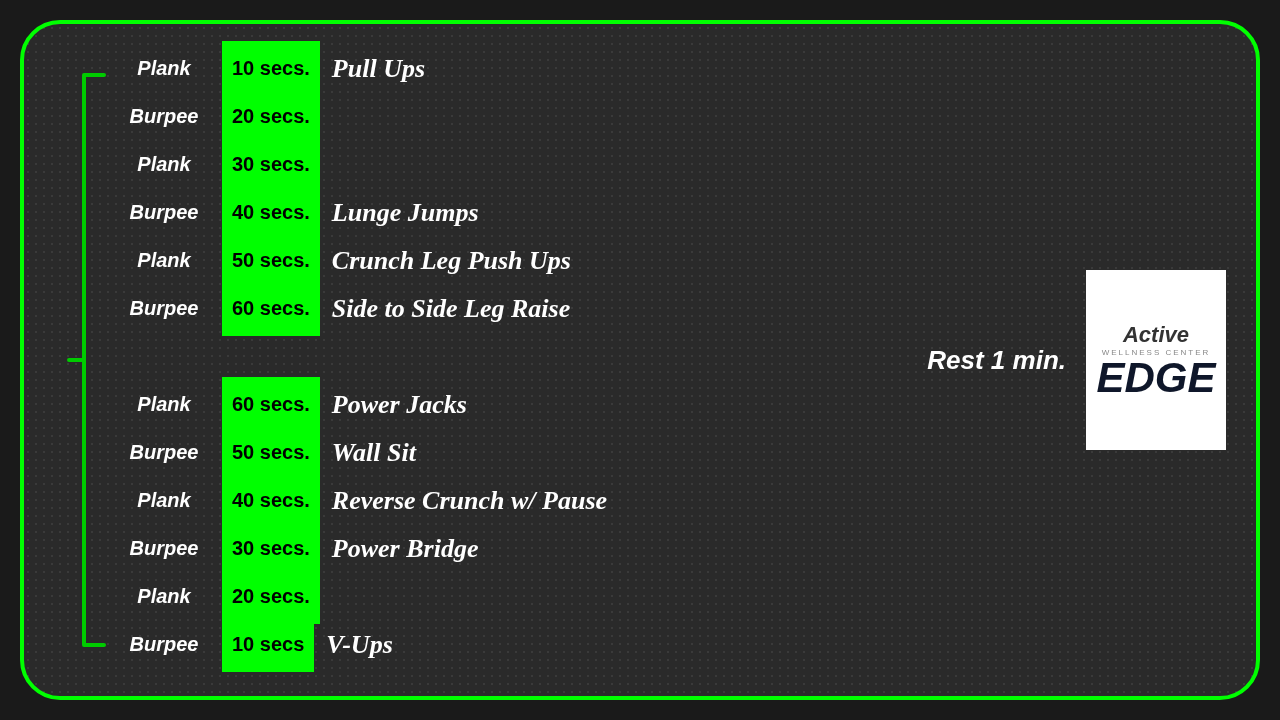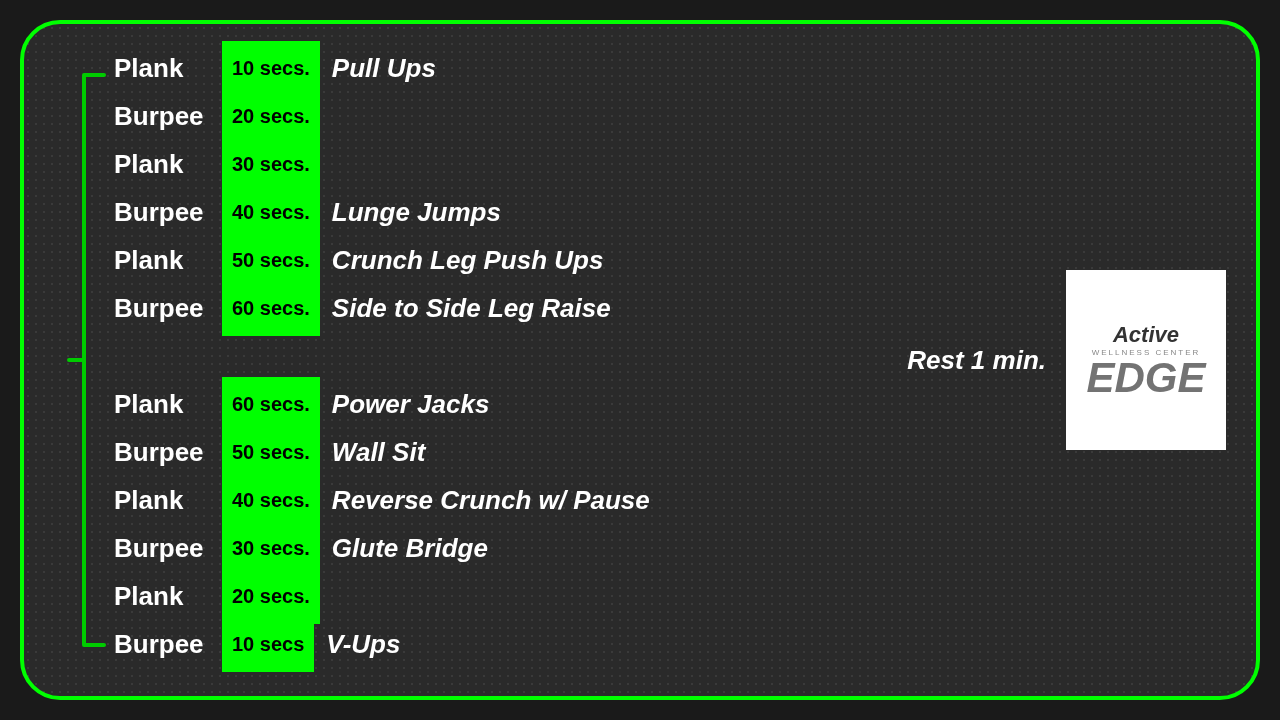--- a/index.html
+++ b/index.html
@@ -53,58 +53,60 @@
 
     .workout-row {
       display: flex;
       align-items: center;
       margin-bottom: 2px;
       height: 46px;
     }
 
     .exercise-type {
       color: white;
-      font-size: 26px;
+      font-size: 20px;
+      font-style: italic;
       font-weight: bold;
       width: 100px;
-      text-align: left;
+      text-align: center;
       margin-right: 8px;
     }
 
     .time-badge {
       background: #00ff00;
       color: #000;
       font-size: 20px;
       font-weight: bold;
       padding: 16px 10px;
       min-width: 90px;
       text-align: center;
       display: inline-block;
     }
 
     .exercise-name {
       color: white;
       font-size: 26px;
       font-style: italic;
       font-weight: bold;
       margin-left: 12px;
+      font-family: Liberation Serif, serif;
     }
 
     .rest-row {
       color: white;
       font-size: 26px;
       font-style: italic;
       font-weight: bold;
       text-align: right;
       margin: 6px 0;
       padding-left: 60px;
     }
 
     .logo-container {
-      width: 160px;
+      width: 140px;
       height: 180px;
       background: white;
       margin-left: 20px;
       flex-shrink: 0;
       display: flex;
       flex-direction: column;
       align-items: center;
       justify-content: center;
       padding: 10px;
     }
@@ -168,34 +170,34 @@
       <span class="exercise-name">Wall Sit</span>
     </div>
         <div class="workout-row">
       <span class="exercise-type">Plank</span>
       <span class="time-badge">40 secs.</span>
       <span class="exercise-name">Reverse Crunch w/ Pause</span>
     </div>
         <div class="workout-row">
       <span class="exercise-type">Burpee</span>
       <span class="time-badge">30 secs.</span>
-      <span class="exercise-name">Glute Bridge</span>
+      <span class="exercise-name">Power Bridge</span>
     </div>
         <div class="workout-row">
       <span class="exercise-type">Plank</span>
       <span class="time-badge">20 secs.</span>
     </div>
         <div class="workout-row">
       <span class="exercise-type">Burpee</span>
       <span class="time-badge">10 secs</span>
       <span class="exercise-name">V-Ups</span>
     </div>
       </div>
   </div>
 
   <div class="logo-container">
     <div style="display:flex; align-items:baseline; font-style:italic; font-weight:900;">
       <span style="font-size:22px; color:#333; font-family:Arial; font-weight:900;">Active</span>
     </div>
     <div style="font-size:8px; color:#888; letter-spacing:2px; font-family:Arial;">WELLNESS CENTER</div>
-    <div style="font-size:42px; font-weight:900; color:#737373; font-style:italic; font-family:Arial; line-height:1;">EDGE</div>
+    <div style="font-size:42px; font-weight:900; color:#0f172a; font-style:italic; font-family:Arial; line-height:1;">EDGE</div>
   </div>
 </div>
 
 </body></html>

